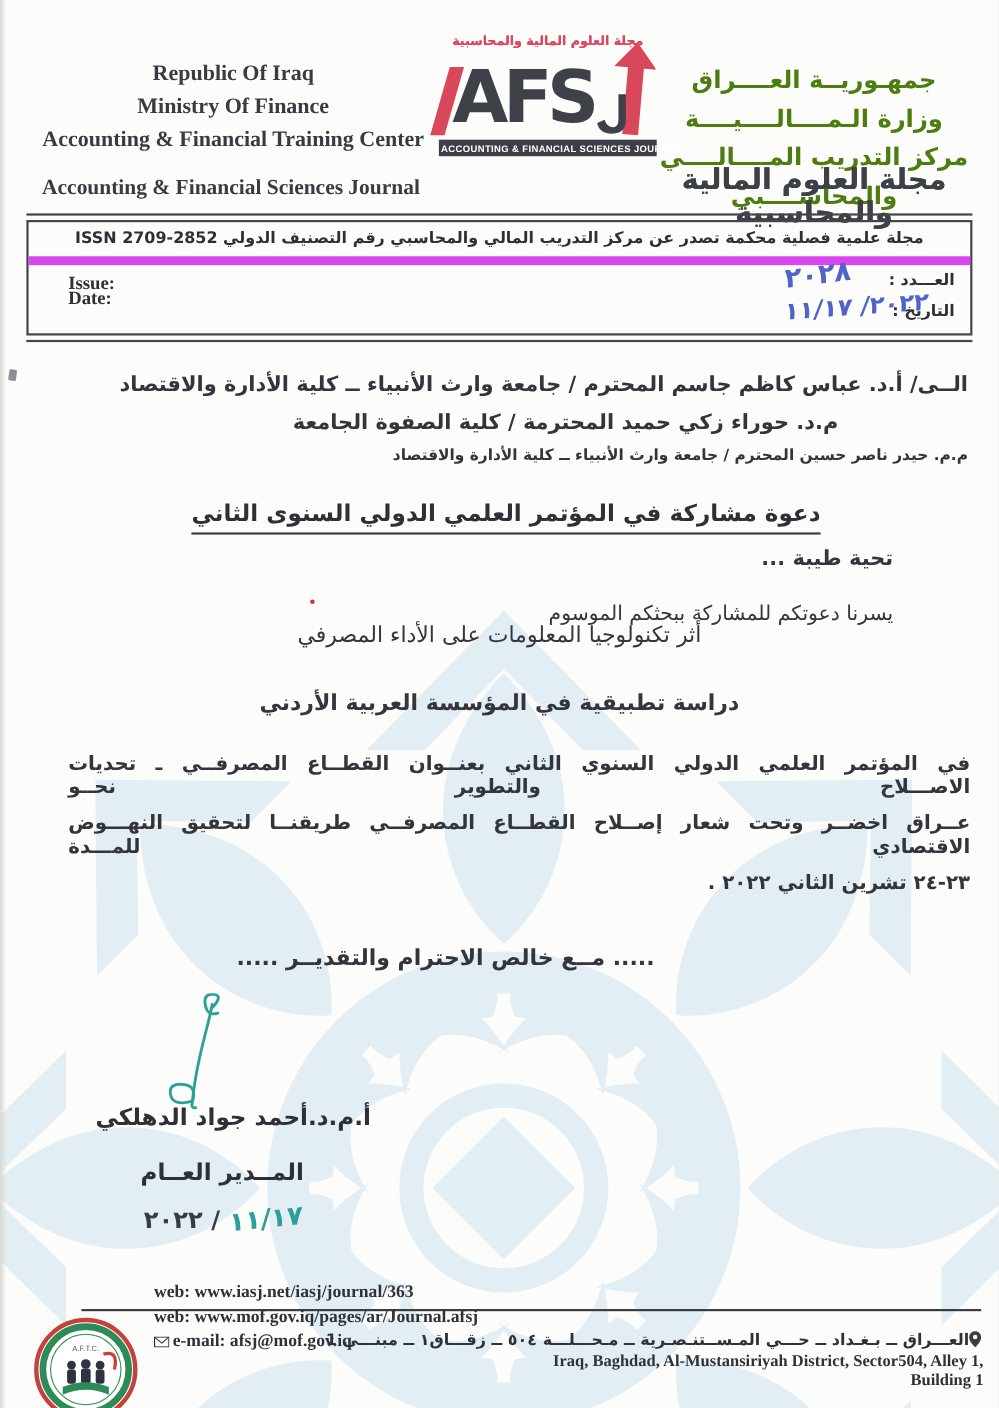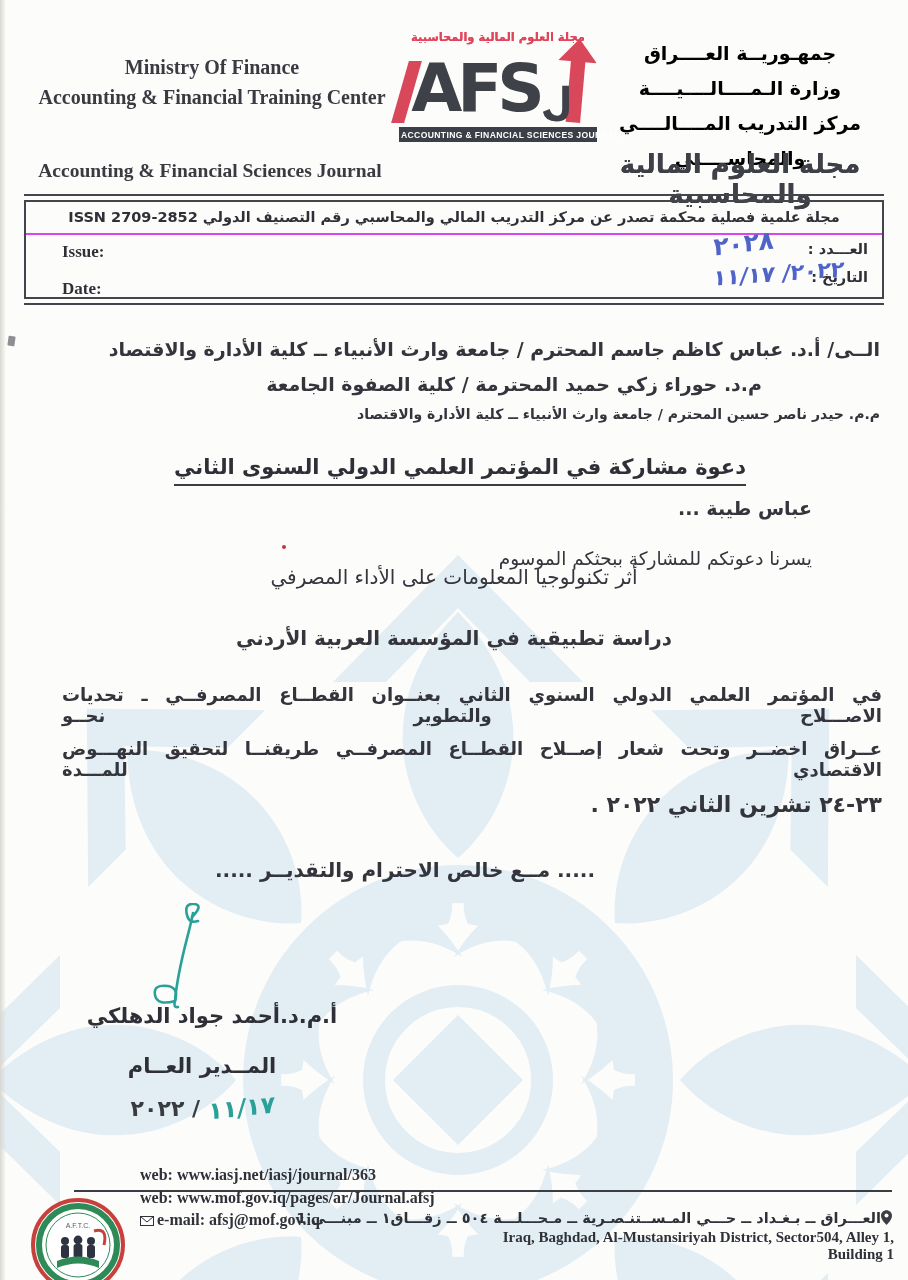--- a/index.html
+++ b/index.html
@@ -7,22 +7,22 @@
         overflow:hidden;font-family:"DejaVu Sans",sans-serif;color:#34353d;}
   .scan-edge{position:absolute;left:0;top:0;bottom:0;width:6px;
              background:linear-gradient(90deg,#d9d8d2,rgba(252,252,250,0));}
   .watermark{position:absolute;left:0;top:0;pointer-events:none;}
 
   
   .hdr-en{position:absolute;left:26px;top:52px;width:372px;text-align:center;
           font-family:"Liberation Serif",serif;font-weight:700;font-size:20px;line-height:30px;color:#3a3b42;}
   .hdr-en-journal{position:absolute;left:18px;top:160px;width:384px;text-align:center;
           font-family:"Liberation Serif",serif;font-weight:700;font-size:19.5px;color:#3a3b42;}
-  .hdr-ar{position:absolute;right:16px;top:36px;width:304px;text-align:center;
-          font-weight:700;font-size:19px;line-height:35px;color:#000000;}
+  .hdr-ar{position:absolute;right:16px;top:56px;width:304px;text-align:center;
+          font-weight:700;font-size:22px;line-height:35px;color:#4d7c0f;}
   .hdr-calli{position:absolute;right:16px;top:149px;width:304px;text-align:center;
           font-weight:700;font-size:26px;color:#3e4048;letter-spacing:-1px;
           text-shadow:0 0 .4px #3e4048;}
 
   
   .logo{position:absolute;left:399px;top:30px;width:198px;text-align:center;}
   .logo-ar{color:#e0455c;font-weight:700;font-size:11.5px;white-space:nowrap;margin-bottom:1px;
            text-shadow:0 0 .4px #e0455c;}
   .logo-row{display:flex;align-items:flex-end;justify-content:center;height:80px;}
   .logo-slash{width:13px;height:62px;background:#d8485a;transform:skewX(-16deg);margin:0 -2px 2px 0;}
@@ -30,21 +30,21 @@
                 font-family:"DejaVu Sans",sans-serif;}
   .logo-banner{background:#3d3f48;color:#ffffff;font-family:"Liberation Sans",sans-serif;
                font-weight:700;font-size:8.6px;letter-spacing:.35px;padding:2.5px 2px;margin-top:2px;
                white-space:nowrap;}
 
   
   .issn-wrap{position:absolute;left:24px;top:194px;width:860px;
              border-top:2px solid #44454c;border-bottom:2px solid #44454c;padding:4px 0;}
   .issn-box{border:2px solid #44454c;}
   .issn-row1{text-align:center;font-weight:700;font-size:14.5px;padding:7px 4px 8px;
-             border-bottom:2px solid #d946ef;color:#2f3037;}
+             border-bottom:8px solid #d946ef;color:#2f3037;}
   .meta-row{position:relative;height:62px;}
   .lbl-en{position:absolute;left:36px;font-family:"Liberation Serif",serif;font-weight:700;
           font-size:17px;color:#2f3037;}
   .lbl-ar{position:absolute;right:14px;font-weight:700;font-size:14.5px;color:#2f3037;}
   .hand{color:#4f63c9;font-weight:700;position:absolute;white-space:nowrap;}
   .hand-issue{right:108px;top:-6px;font-size:25px;transform:rotate(-7deg) skewX(-7deg);}
   .hand-date{right:38px;top:26px;font-size:22px;transform:rotate(-4deg) skewX(-9deg);}
 
   
   .ar{direction:rtl;unicode-bidi:embed;}
@@ -54,21 +54,21 @@
   .subject{position:absolute;left:0;right:0;top:455px;text-align:center;padding-left:12px;}
   .subject span{font-weight:700;font-size:21px;color:#2f3037;border-bottom:2.5px solid #3b3c44;
                 padding-bottom:5px;}
   .greeting{position:absolute;right:96px;top:497px;font-weight:700;font-size:19px;}
   .intro{position:absolute;right:96px;top:548px;font-size:18.5px;font-weight:500;}
   .ptitle1{position:absolute;left:0;right:0;top:565px;text-align:center;font-weight:400;font-size:20px;}
   .ptitle2{position:absolute;left:0;right:0;top:626px;text-align:center;font-weight:700;font-size:20px;}
   .paraline{position:absolute;right:26px;left:62px;font-weight:700;font-size:18px;color:#33343c;
             text-align:justify;text-align-last:justify;word-spacing:3px;}
   .pl1{top:684px;} .pl2{top:738px;}
-  .pl3{position:absolute;right:26px;top:792px;font-weight:700;font-size:22px;color:#33343c;}
+  .pl3{position:absolute;right:26px;top:792px;font-weight:700;font-size:18px;color:#33343c;}
   .closing{position:absolute;left:150px;top:858px;width:510px;text-align:center;
            font-weight:700;font-size:20px;color:#33343c;}
 
   
   .sig-squiggle{position:absolute;left:146px;top:903px;}
   .sig-name{position:absolute;left:72px;top:1004px;width:280px;text-align:center;
             font-weight:700;font-size:21px;color:#2f3037;}
   .sig-title{position:absolute;left:92px;top:1054px;width:220px;text-align:center;
              font-weight:700;font-size:21px;color:#2f3037;}
   .sig-date{position:absolute;left:78px;top:1094px;width:250px;direction:ltr;text-align:center;
@@ -116,20 +116,21 @@
       <use href="#wm" transform="rotate(315)"></use>
       <circle r="196" fill="none" stroke="#e2edf4" stroke-width="38"></circle>
       <rect x="-46" y="-46" width="92" height="92" transform="rotate(45)"></rect>
       <circle r="84" fill="none" stroke="#e2edf4" stroke-width="22"></circle>
     </g>
   </svg>
 
   <div class="scan-edge"></div>
 
   <div class="hdr-en">
+    <div>Republic Of Iraq</div>
     <div>Ministry Of Finance</div>
     <div>Accounting &amp; Financial Training Center</div>
   </div>
   <div class="hdr-en-journal">Accounting &amp; Financial Sciences Journal</div>
 
   <div class="logo">
     <div class="logo-ar">مجلة العلوم المالية والمحاسبية</div>
     <div class="logo-row">
       <div class="logo-slash"></div>
       <div class="logo-letters">AFS</div>
@@ -149,38 +150,38 @@
     <div>وزارة الـمــــالــــيــــة</div>
     <div>مركز التدريب المــــالــــي والمحاســــبي</div>
   </div>
   <div class="hdr-calli ar">مجلة العلوم المالية والمحاسبية</div>
 
   <div class="issn-wrap">
     <div class="issn-box">
       <div class="issn-row1 ar">مجلة علمية فصلية محكمة تصدر عن مركز التدريب المالي والمحاسبي رقم التصنيف الدولي ISSN 2709-2852</div>
       <div class="meta-row">
         <div class="lbl-en" style="top:7px;">Issue:</div>
-        <div class="lbl-en" style="top:44px;">Date:</div>
+        <div class="lbl-en" style="top:20px;">Date:</div>
         <div class="lbl-ar ar" style="top:6px;">العـــدد :</div>
         <div class="lbl-ar ar" style="top:34px;">التاريخ :</div>
         <div class="hand hand-issue" dir="ltr">٢٠٢٨</div>
         <div class="hand hand-date" dir="ltr">٢٠٢٢/ ١١/١٧</div>
       </div>
     </div>
   </div>
 
   <div class="addr1 ar">الــى/ أ.د. عباس كاظم جاسم المحترم / جامعة وارث الأنبياء  ــ كلية الأدارة والاقتصاد</div>
   <div class="addr2 ar">م.د. حوراء زكي حميد المحترمة / كلية الصفوة الجامعة</div>
   <div class="addr3 ar">م.م. حيدر ناصر حسين المحترم /  جامعة وارث الأنبياء  ــ كلية الأدارة والاقتصاد</div>
 
   <div class="subject ar">
     <span>دعوة مشاركة في المؤتمر العلمي الدولي السنوى الثاني</span>
   </div>
 
-  <div class="greeting ar">عباس طيبة  ...</div>
+  <div class="greeting ar">تحية طيبة  ...</div>
   <div class="intro ar">يسرنا دعوتكم للمشاركة ببحثكم الموسوم</div>
 
   <div class="ptitle1 ar">أثر تكنولوجيا المعلومات على الأداء المصرفي</div>
   <div class="ptitle2 ar">دراسة تطبيقية في المؤسسة العربية الأردني</div>
 
   <div class="paraline pl1 ar">في المؤتمر العلمي الدولي السنوي الثاني بعنــوان  القطــاع المصرفــي ـ تحديات الاصـــلاح والتطوير نحــو</div>
   <div class="paraline pl2 ar">عــراق اخضــر وتحت شعار  إصــلاح القطــاع المصرفــي طريقنــا  لتحقيق النهـــوض الاقتصادي للمـــدة</div>
   <div class="pl3 ar"><span dir="ltr">٢٣-٢٤</span> <span>تشرين الثاني ٢٠٢٢ .</span></div>
 
   <div class="closing ar">..... مــع خالص الاحترام  والتقديــر .....</div>

